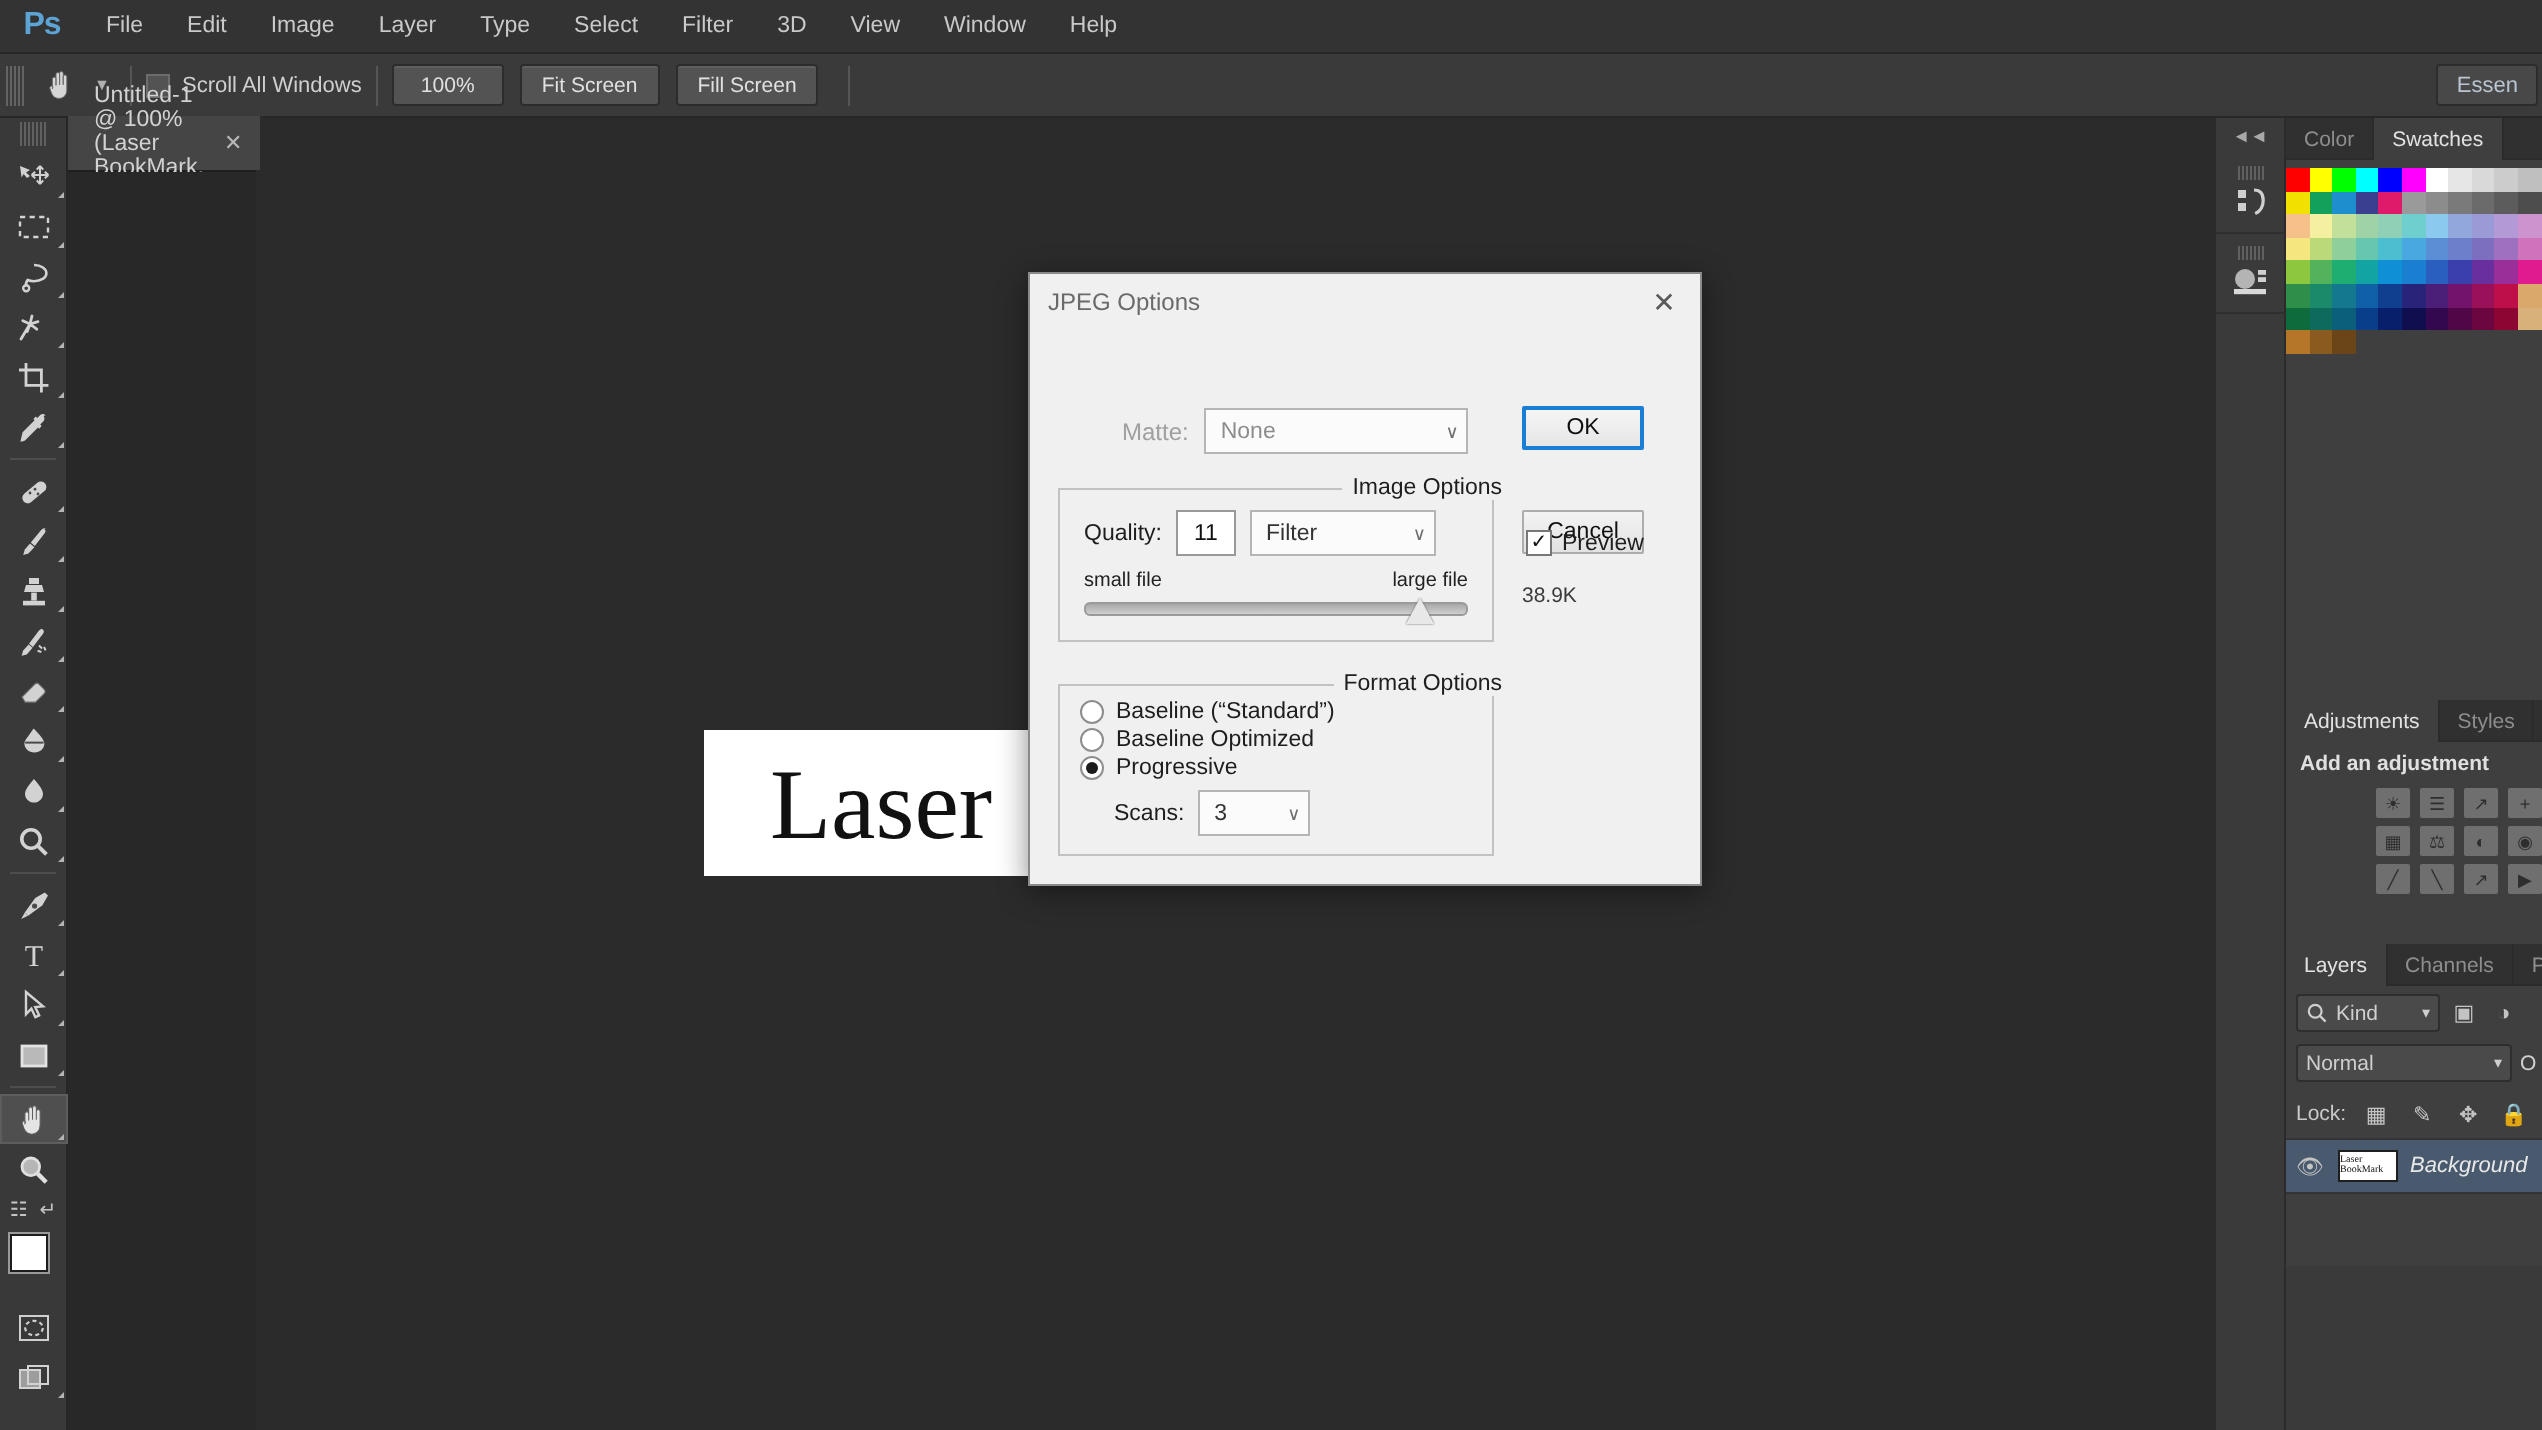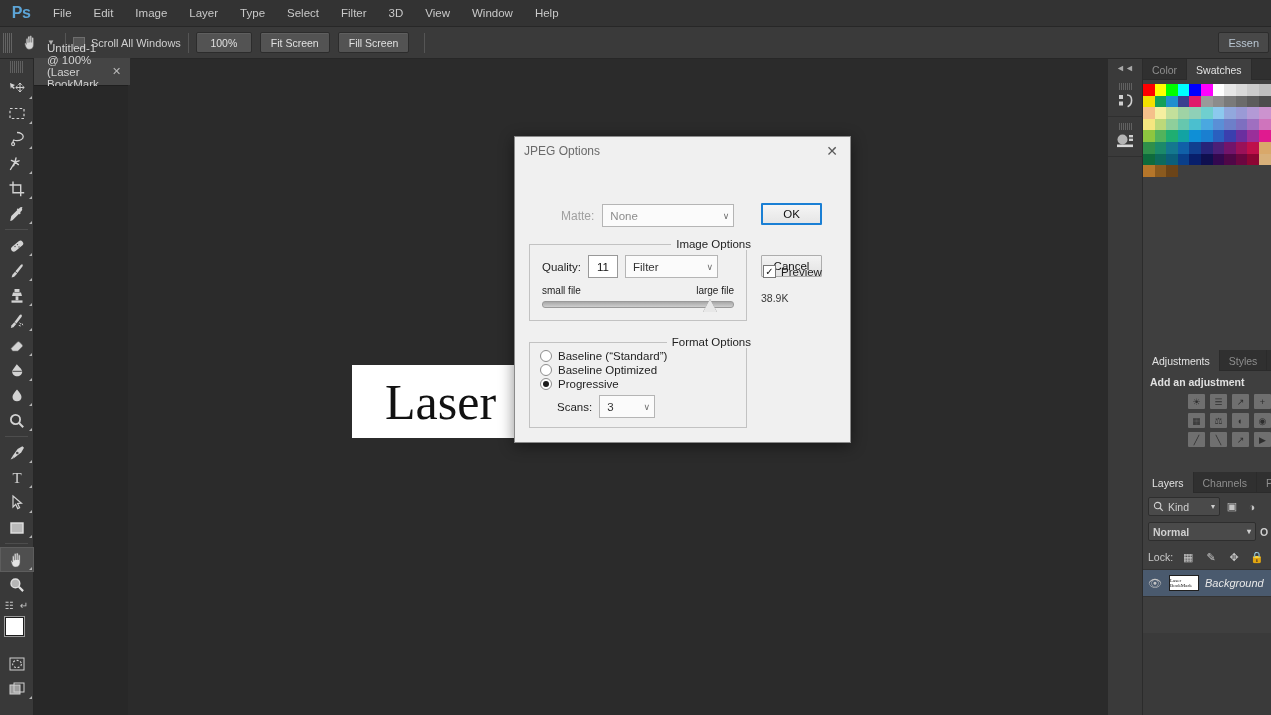--- a/index.html
+++ b/index.html
@@ -221,21 +221,21 @@
   .layers-toolrow {
     display: flex; align-items: center; gap: 4px; padding: 4px 5px;
   }
   .kind-select {
     display: flex; align-items: center; gap: 4px;
     background: #4a4a4a; border: 1px solid #2e2e2e; border-radius: 2px;
     height: 19px; padding: 0 4px; color: #cfcfcf; font-size: 10.5px;
     flex: 0 0 72px;
   }
   .mini-ico { width: 16px; height: 16px; display:flex; align-items:center; justify-content:center; color:#c4c4c4; font-size:11px;}
-  .blend-row { display: flex; align-items: center; gap: 4px; padding: 2px 5px 4px; font-weight: bold; }
+  .blend-row { display: flex; align-items: center; gap: 4px; padding: 2px 5px 4px; }
   .blend-select {
     background: #4a4a4a; border: 1px solid #2e2e2e; border-radius: 2px;
     height: 19px; padding: 0 4px; color: #cfcfcf; font-size: 10.5px;
     display: flex; align-items: center; justify-content: space-between;
     flex: 0 0 108px;
   }
   .lock-row {
     display: flex; align-items: center; gap: 7px;
     padding: 4px 5px; color: #c9c9c9; font-size: 10.5px;
   }

